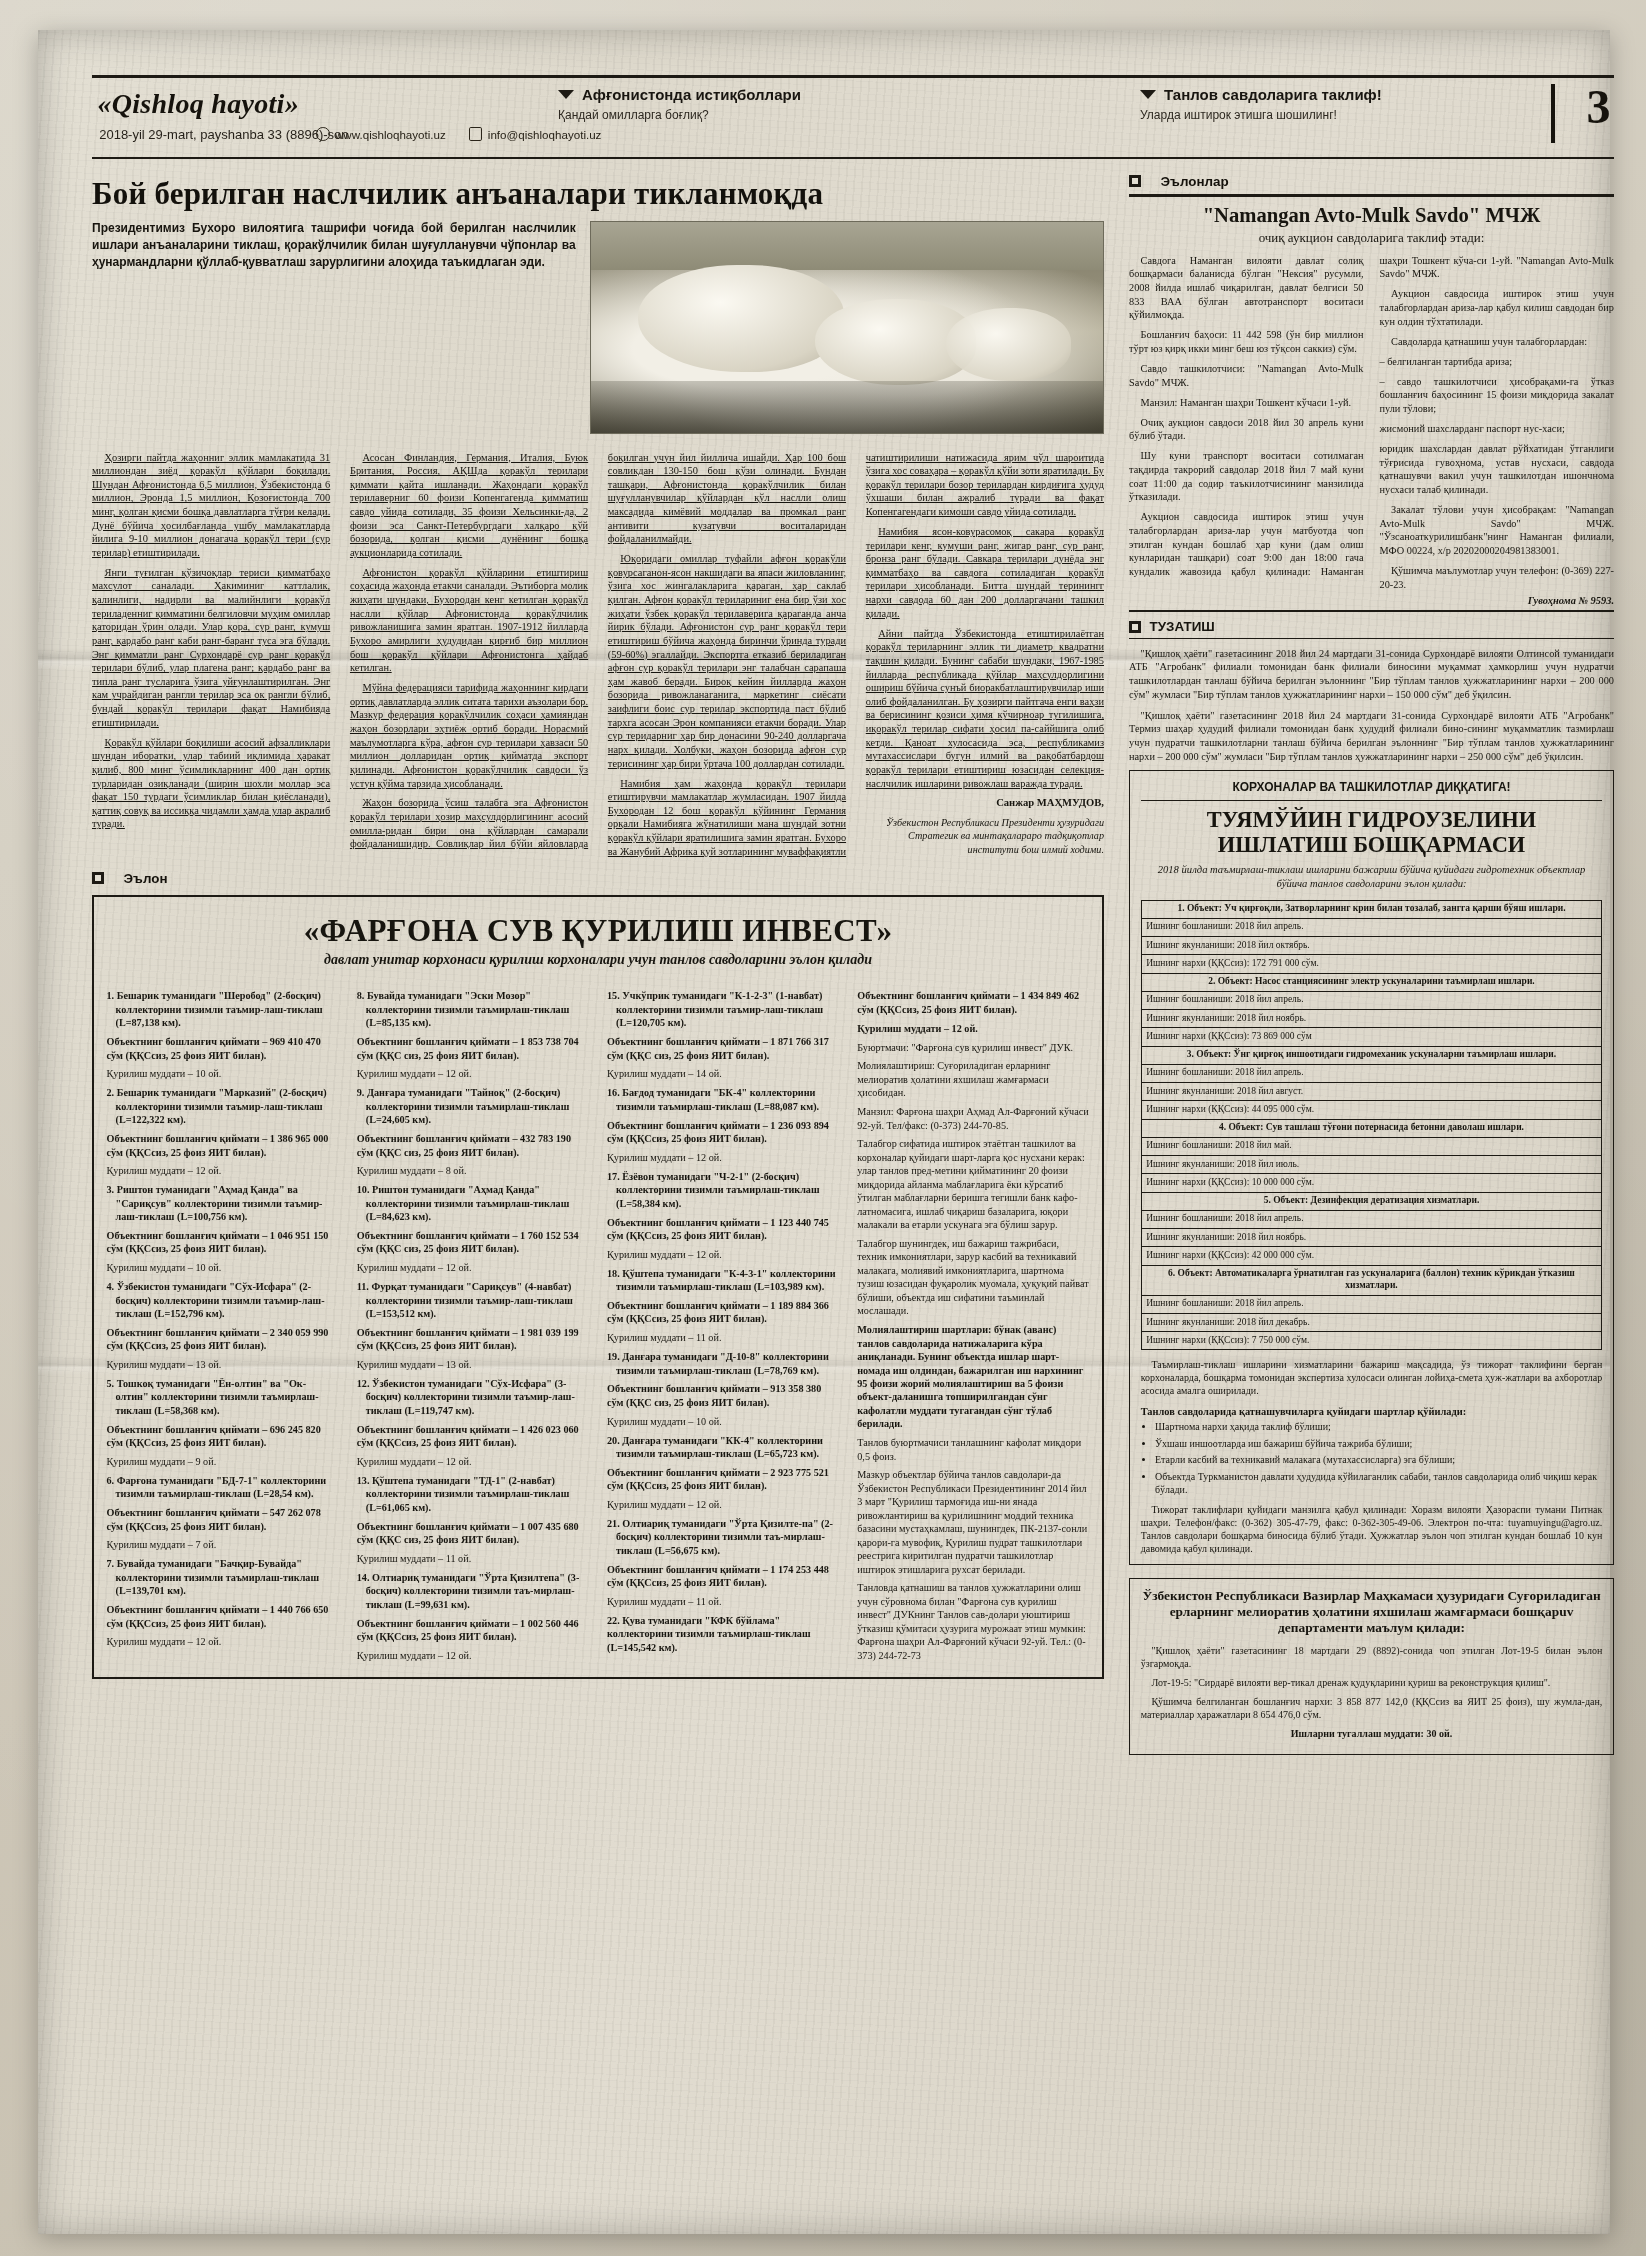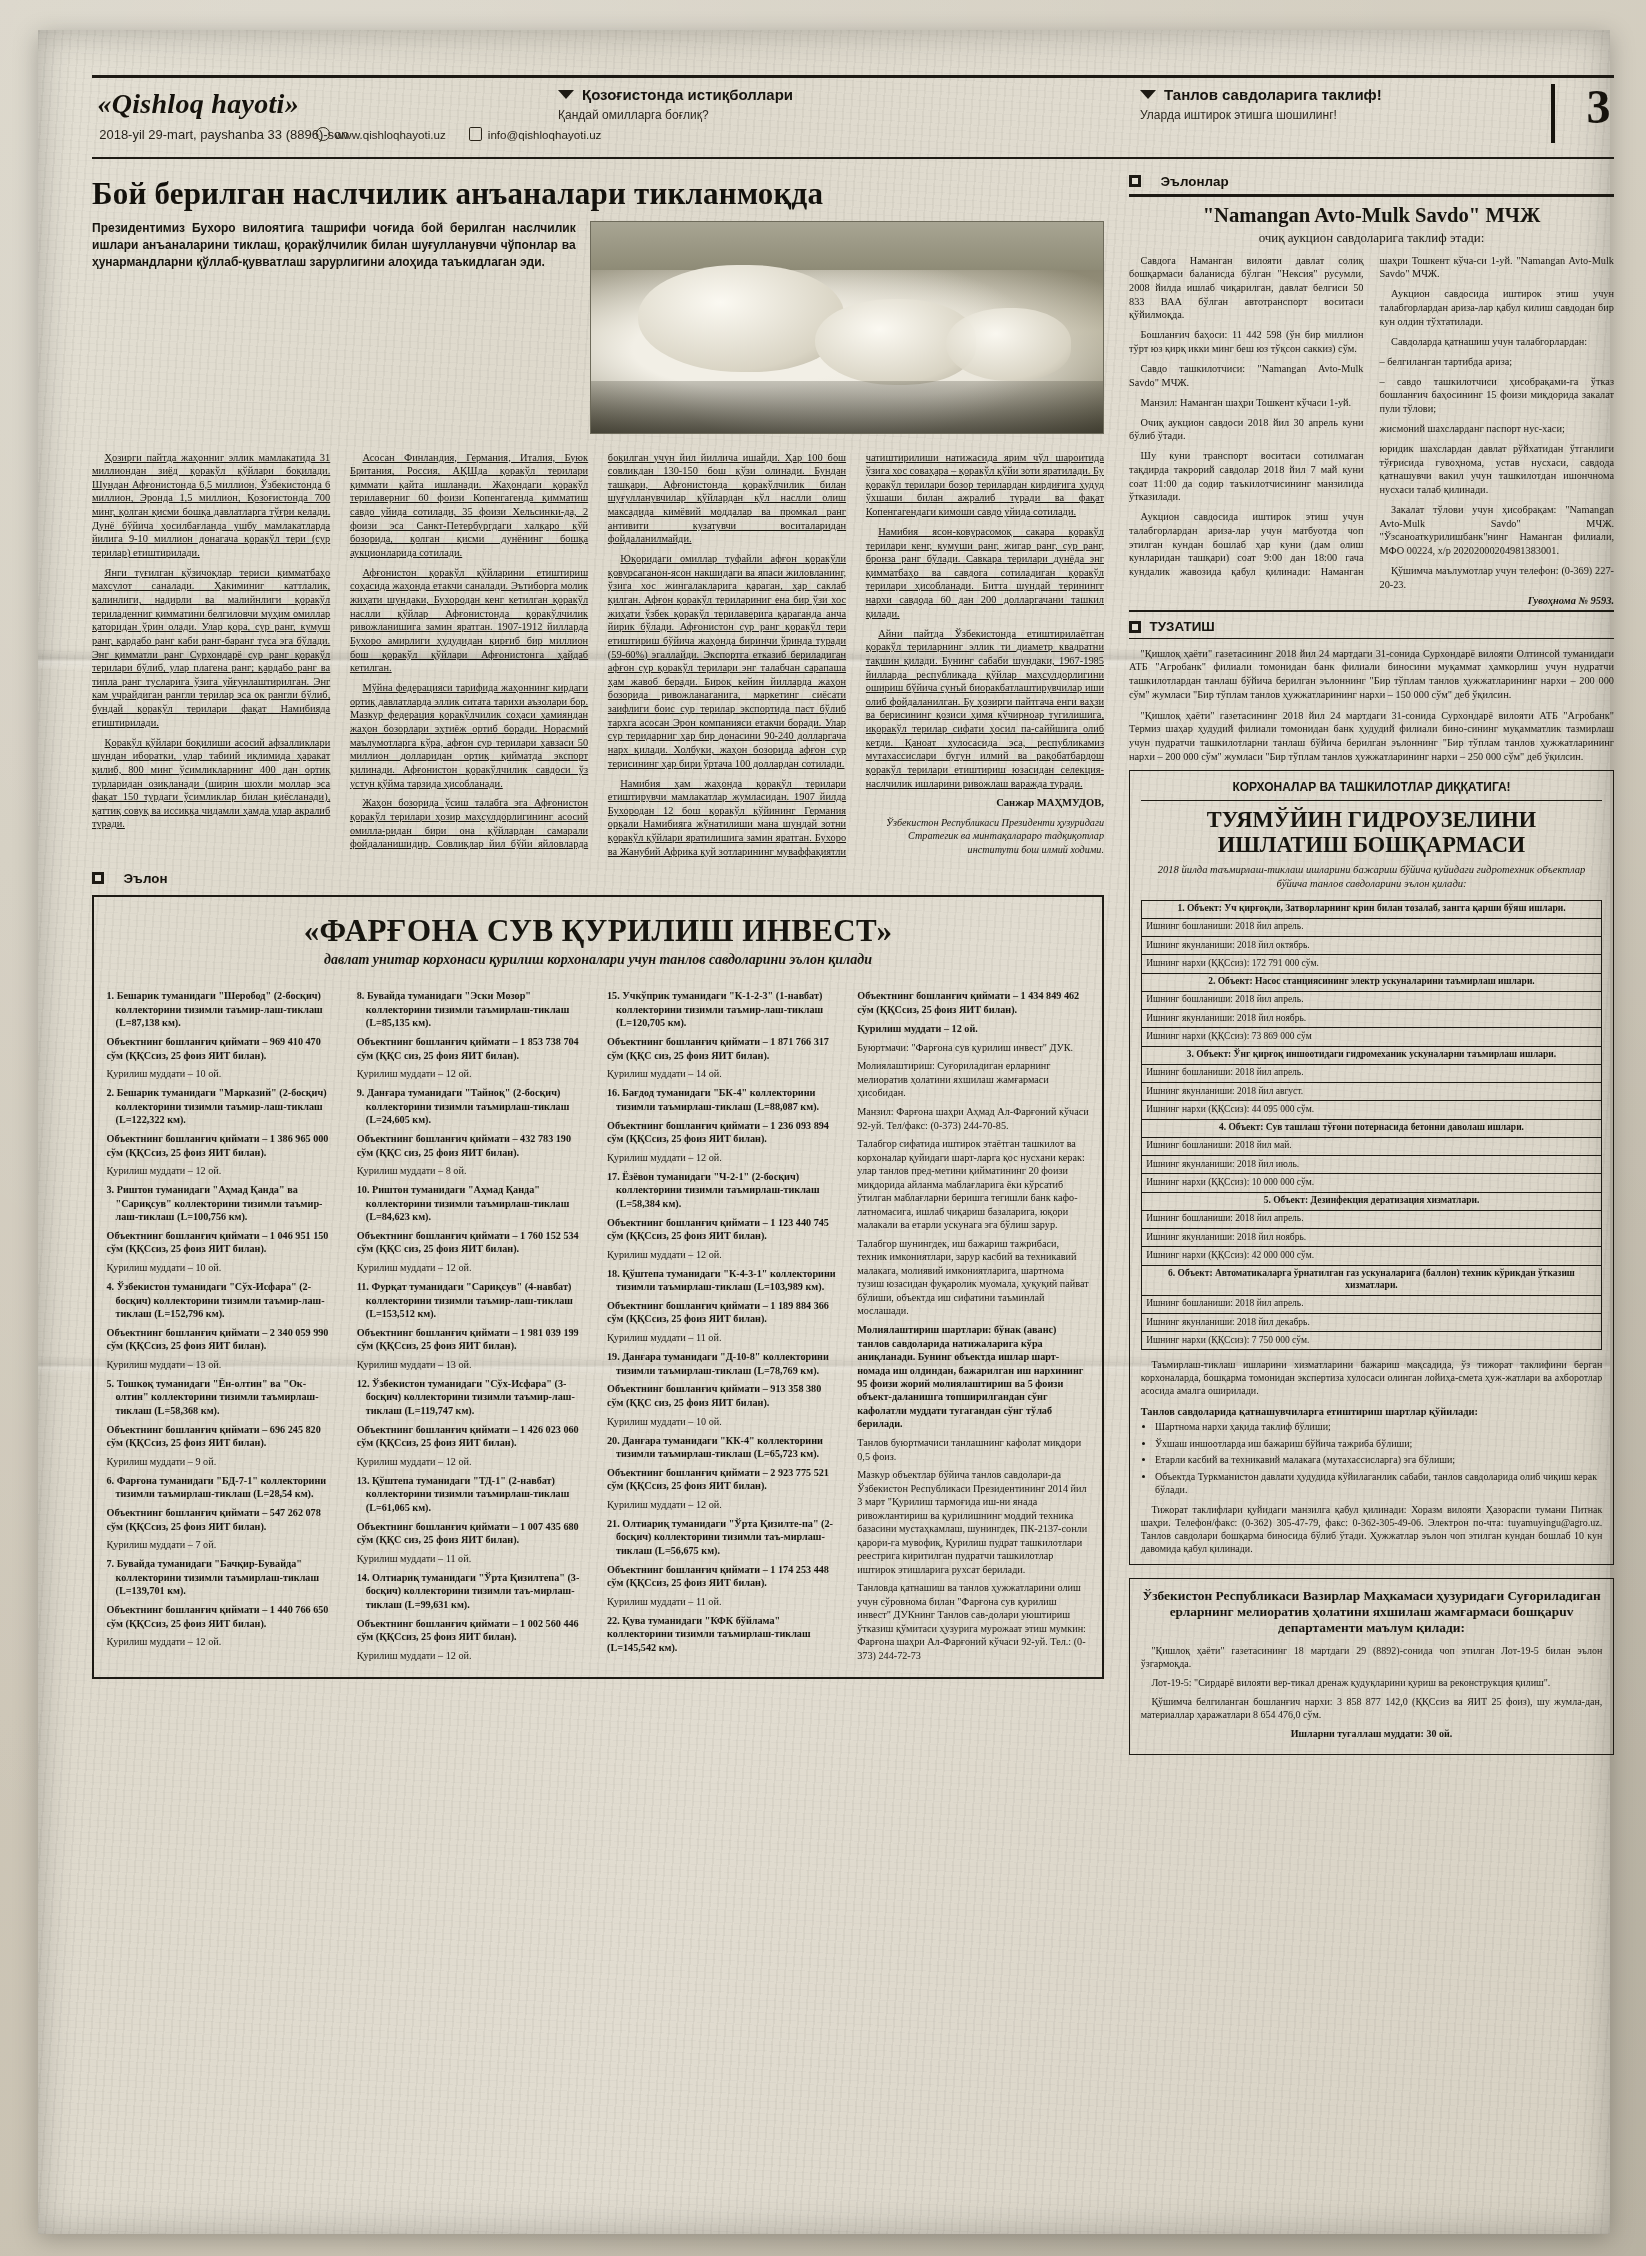--- a/index.html
+++ b/index.html
@@ -159,21 +159,21 @@
       <div class="masthead">
         <div class="mast-rule-top"></div>
         <div class="mast-rule-bot"></div>
         <div class="brand">«Qishloq hayoti»</div>
         <div class="brand-sub">2018-yil 29-mart, payshanba 33 (8896)-son</div>
         <div class="mast-links">
           <span><span class="globe"></span><span>www.qishloqhayoti.uz</span></span>
           <span><span class="mail"></span><span>info@qishloqhayoti.uz</span></span>
         </div>
         <div class="teaser teaser-a">
-          <div class="t1"><span class="tri"></span><span>Қозоғистонда истиқболлари</span></div>
+          <div class="t1"><span class="tri"></span><span>Афғонистонда истиқболлари</span></div>
           <div class="t2">Қандай омилларга боғлиқ?</div>
         </div>
         <div class="teaser teaser-b">
           <div class="t1"><span class="tri"></span><span>Танлов савдоларига таклиф!</span></div>
           <div class="t2">Уларда иштирок этишга шошилинг!</div>
         </div>
         <div class="pagebar"></div>
         <div class="pagenum">3</div>
       </div>
 
@@ -429,21 +429,21 @@
                   </tr>
               <tr>
                     <td>Ишнинг нархи (ҚҚСсиз): 7 750 000 сўм.</td>
                   </tr>
             </tbody>
               </table>
 
             <div class="after-table">
               <p>Таъмирлаш-тиклаш ишларини хизматларини бажариш мақсадида, ўз тижорат таклифини берган корхоналарда, бошқарма томонидан экспертиза хулосаси олинган лойиҳа-смета ҳуж-жатлари ва ахборотлар асосида амалга оширилади.</p>
             </div>
-            <div class="cond-title">Танлов савдоларида қатнашувчиларга етиштириш шартлар қўйилади:</div>
+            <div class="cond-title">Танлов савдоларида қатнашувчиларга қуйидаги шартлар қўйилади:</div>
             <ul class="cond">
               <li>Шартнома нархи ҳақида таклиф бўлиши;</li>
               <li>Ўхшаш иншоотларда иш бажариш бўйича тажриба бўлиши;</li>
               <li>Етарли касбий ва техникавий малакага (мутахассисларга) эга бўлиши;</li>
               <li>Объектда Туркманистон давлати ҳудудида кўйилаганлик сабаби, танлов савдоларида олиб чиқиш керак бўлади.</li>
             </ul>
             <div class="after-table">
               <p>Тижорат таклифлари қуйидаги манзилга қабул қилинади: Хоразм вилояти Ҳазораспи тумани Питнак шаҳри. Телефон/факс: (0-362) 305-47-79, факс: 0-362-305-49-06. Электрон по-чта: tuyamuyingu@agro.uz. Танлов савдолари бошқарма биносида бўлиб ўтади. Ҳужжатлар эълон чоп этилган кундан бошлаб 10 кун давомида қабул қилинади.</p>
             </div>
           </div>

